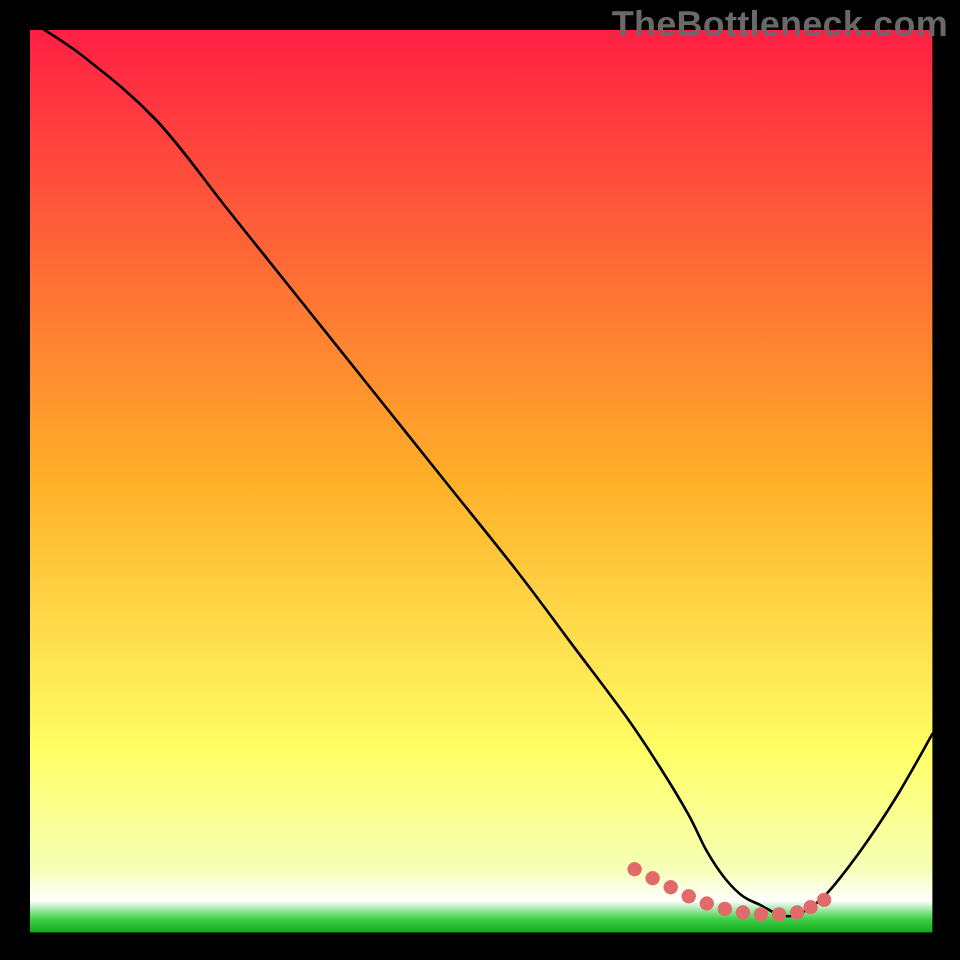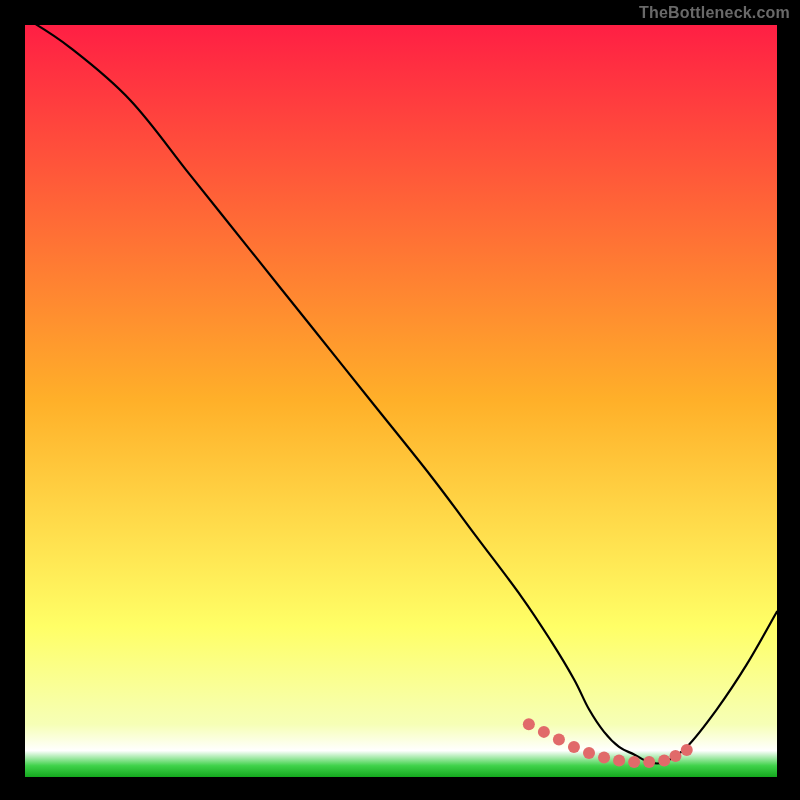--- a/index.html
+++ b/index.html
@@ -20,21 +20,21 @@
     top: 0;
     left: 0;
     width: 800px;
     height: 800px;
   }
   .watermark {
     position: absolute;
     top: 4px;
     right: 10px;
     font-family: Arial, Helvetica, sans-serif;
-    font-size: 16px;
+    font-size: 30px;
     font-weight: bold;
     color: #696969;
     letter-spacing: 0.2px;
   }
 </style>
 </head>
 <body>
 
 <div class="chart-container">
   <svg class="chart" viewBox="0 0 800 800">

